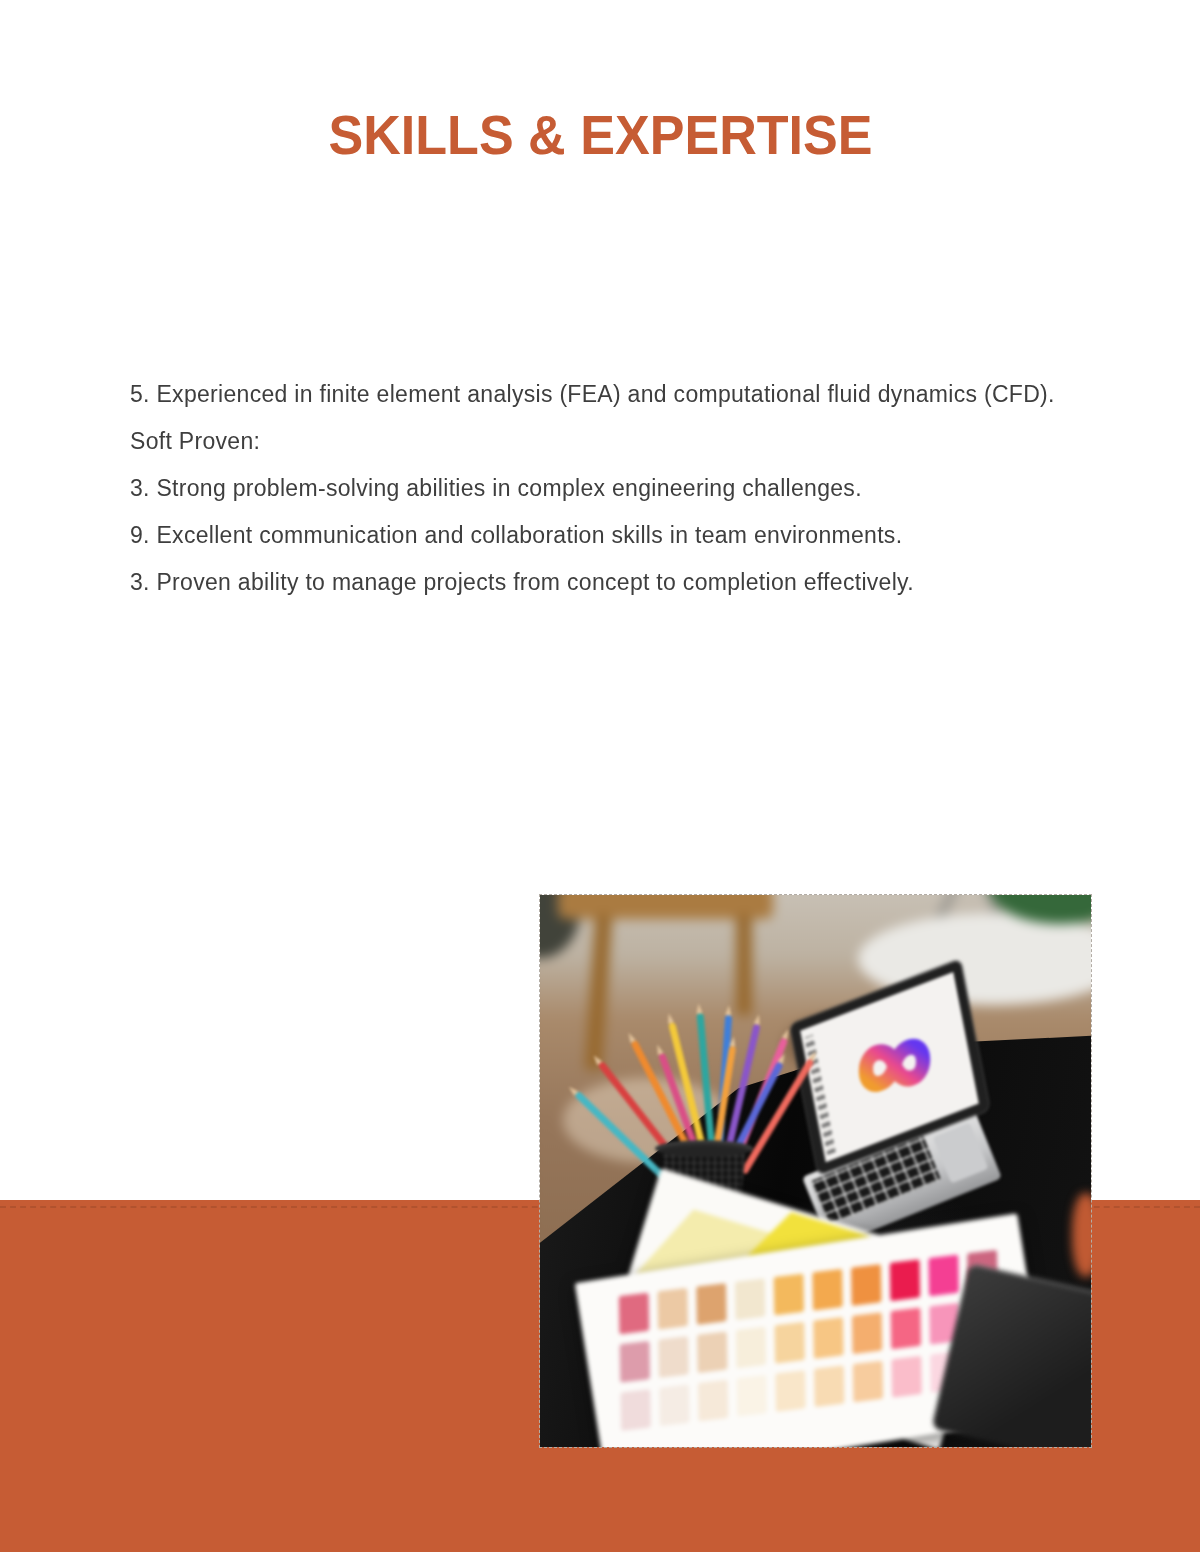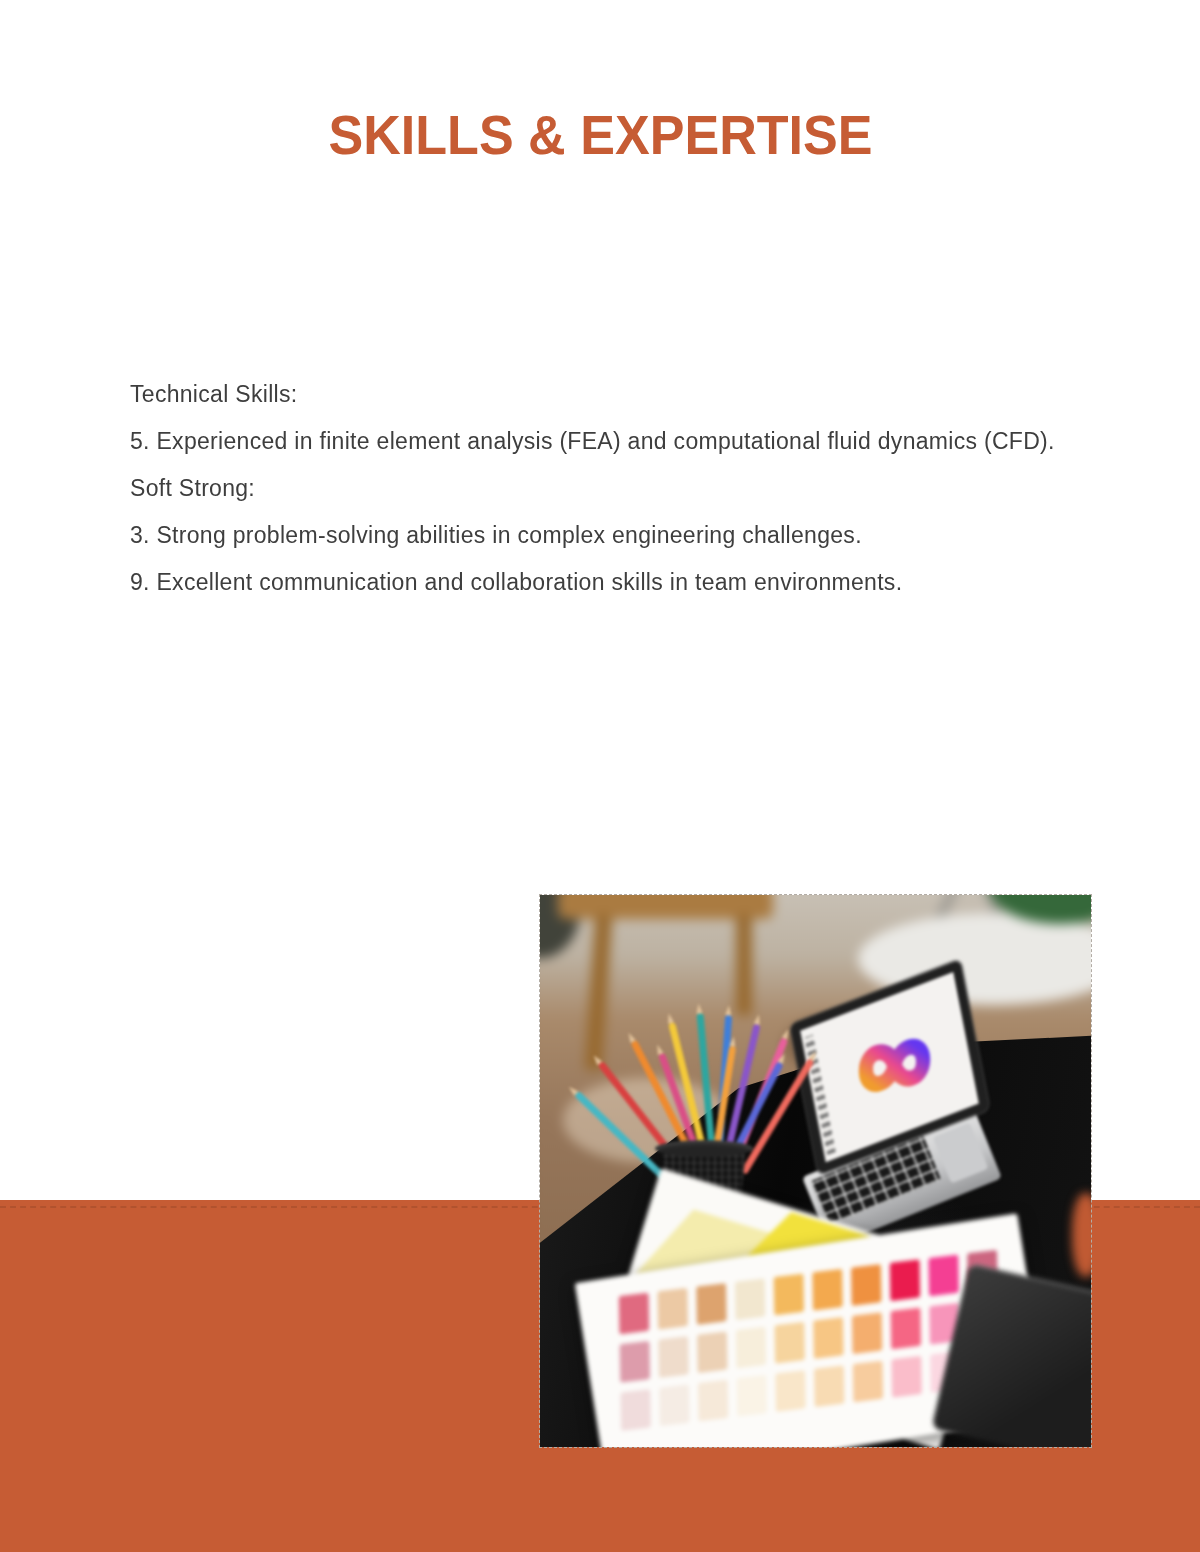--- a/index.html
+++ b/index.html
@@ -154,25 +154,25 @@
   }
 </style>
 </head>
 <body style="background: rgb(255, 255, 255);">
 
 <h1 class="page-title">
   <span>SKILLS &amp; EXPERTISE</span>
 </h1>
 
 <div class="skills-block">
-  <p>Technical Skills:</p>
   <p>5. Experienced in finite element analysis (FEA) and computational fluid dynamics (CFD).</p>
-  <p>Soft Strong:</p>
+  <p>Soft Proven:</p>
   <p>3. Strong problem-solving abilities in complex engineering challenges.</p>
   <p>9. Excellent communication and collaboration skills in team environments.</p>
+  <p>3. Proven ability to manage projects from concept to completion effectively.</p>
 </div>
 
 <div class="bottom-band">
   <div class="band-dashes"></div>
 </div>
 
 <div class="photo">
 
   <div class="room">
     <div class="dark-foliage"></div>

